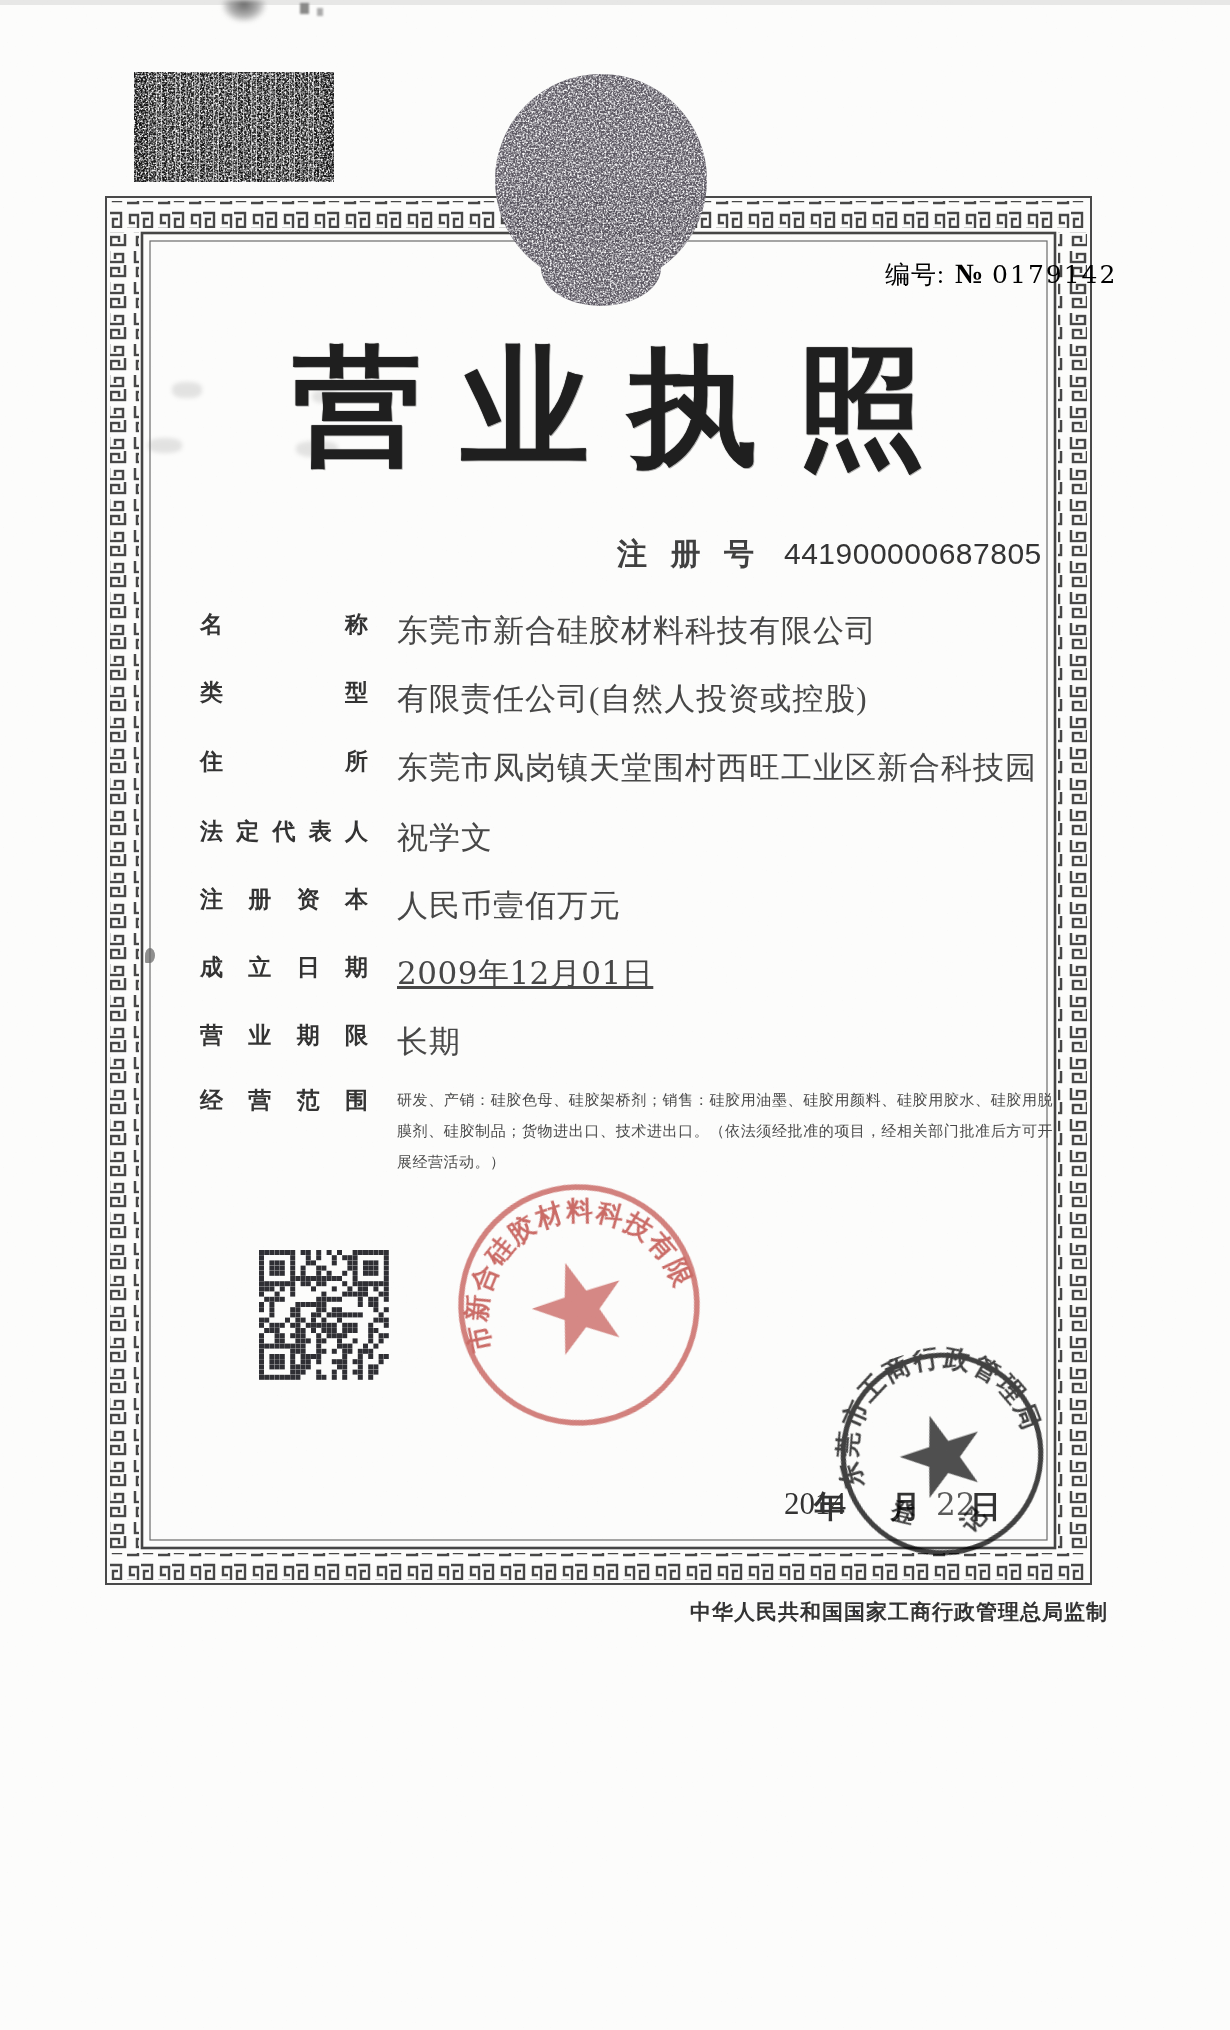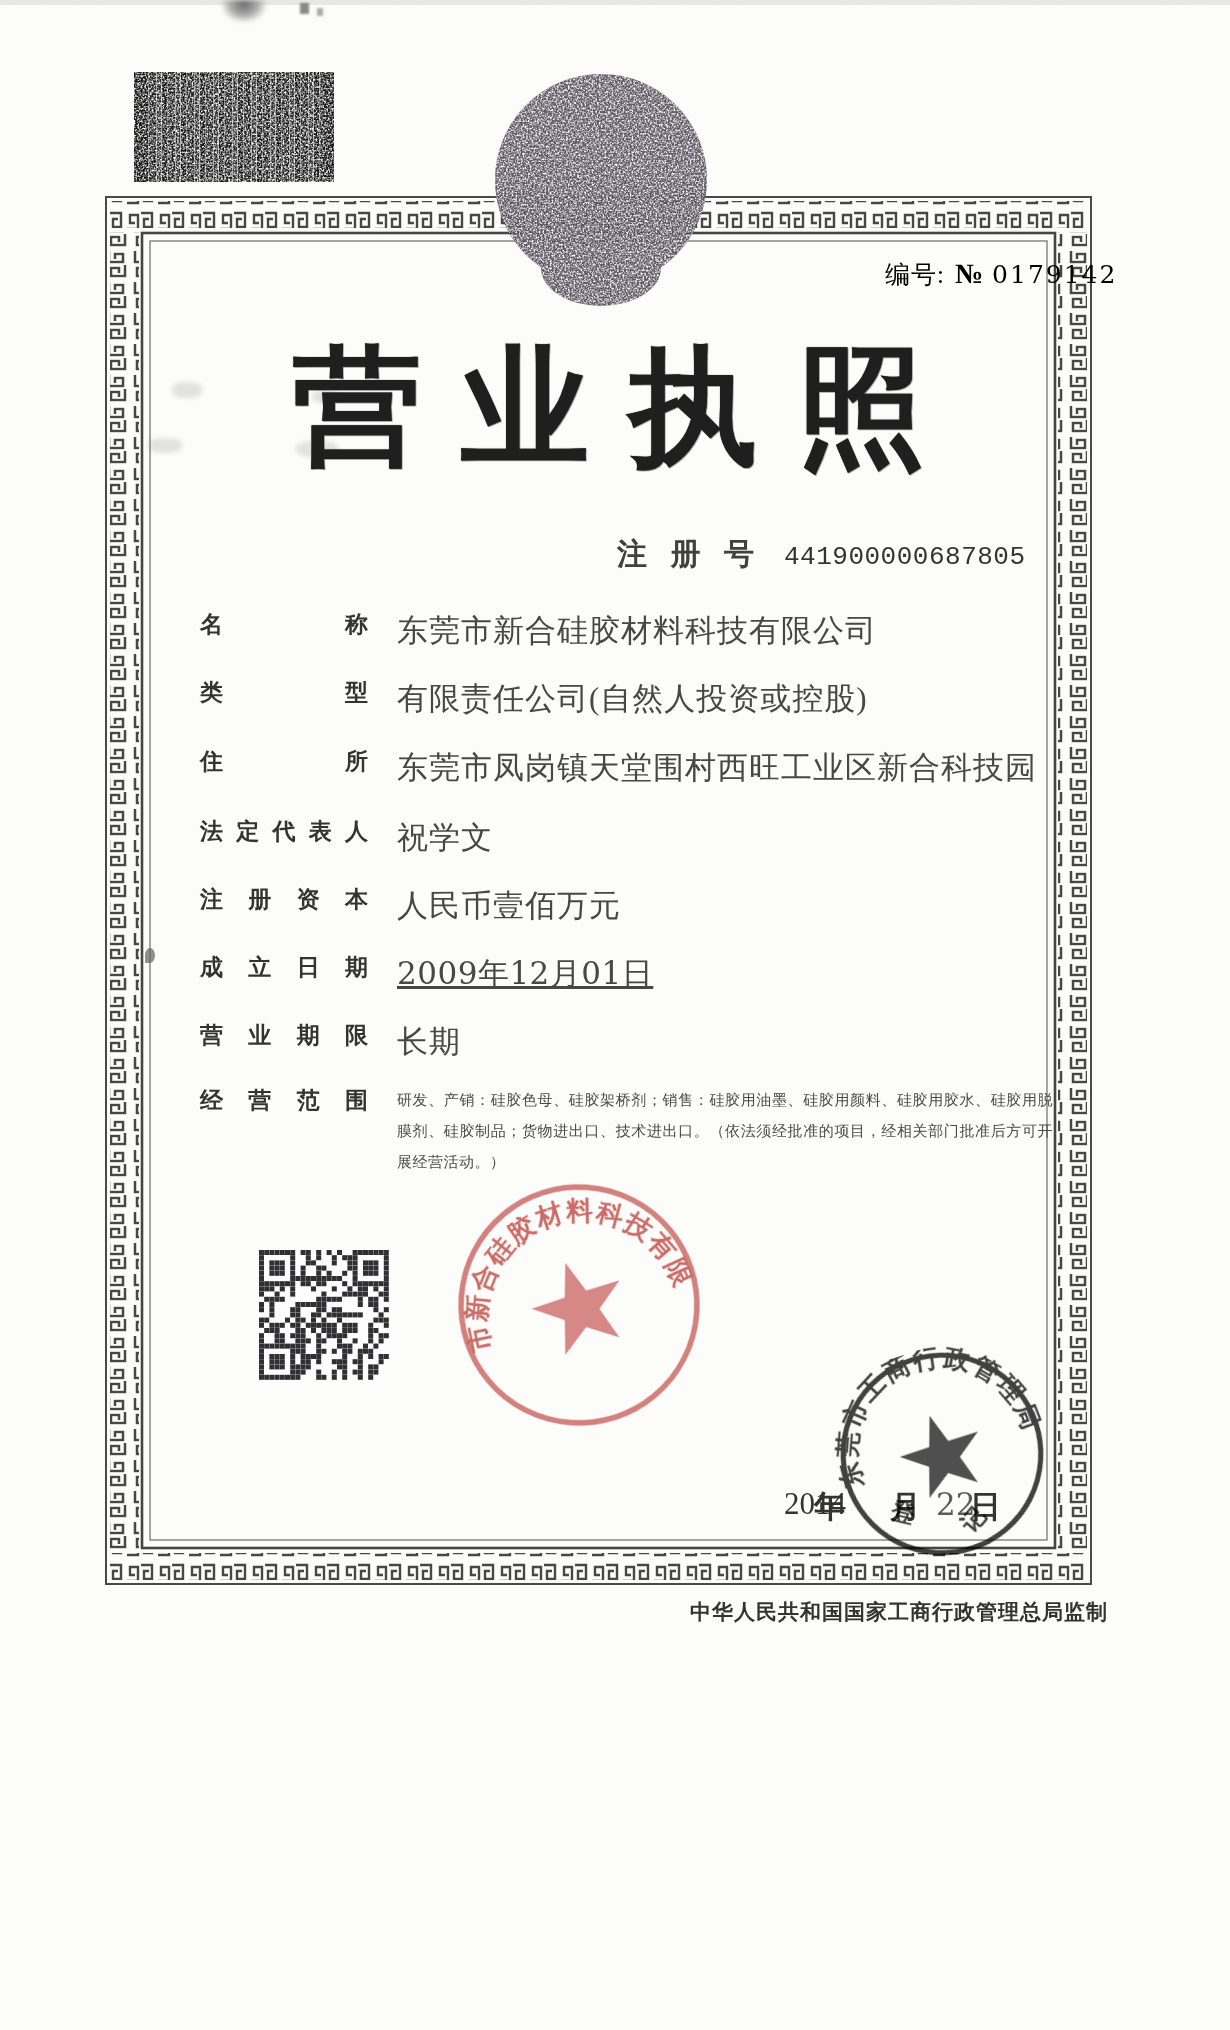--- a/index.html
+++ b/index.html
@@ -37,21 +37,21 @@
   .serial{left:843px;top:258px;z-index:3;font-size:25px;color:#000000;letter-spacing:1px;white-space:nowrap;margin-left:42px;}
   .serial .numero{font-weight:bold;font-size:28px;padding:0 8px 0 10px;}
   .serial .num{letter-spacing:2px;font-family:"DejaVu Serif",serif;}
 
   .title{left:293px;top:344px;width:632px;display:flex;justify-content:space-between;z-index:3;}
   .title span{font-size:128px;line-height:1;font-weight:900;color:#1f1f1f;
     text-shadow:0 0 1px #1f1f1f,1px 1px 0 rgba(60,60,60,.35);}
 
   .regno{left:617px;top:534px;z-index:3;white-space:nowrap;}
   .regno .lbl{font-size:30px;color:#404040;word-spacing:16px;font-weight:700;}
-  .regno .val{font-size:26px;color:#343434;font-family:Liberation Mono, monospace;margin-left:26px;letter-spacing:.5px;}
+  .regno .val{font-size:30px;color:#343434;font-family:Liberation Sans, sans-serif;margin-left:26px;letter-spacing:.5px;}
 
   .frow{position:absolute;left:0;top:0;width:1230px;z-index:3;}
   .flabel{position:absolute;left:200px;width:168px;font-size:23px;font-weight:600;color:#333;
           text-align:justify;text-align-last:justify;line-height:1.15;}
   .fvalue{position:absolute;left:397px;width:656px;font-size:31px;color:#474747;letter-spacing:1px;line-height:1.2;}
   .fvalue.num{font-family:"DejaVu Serif",serif;letter-spacing:.5px;text-decoration:underline;}
   .fvalue.scope{font-size:15px;line-height:31px;letter-spacing:.5px;color:#4a4a4a;text-align:justify;}
 
   .qr{left:259px;top:1250px;width:130px;height:130px;z-index:3;}
 

